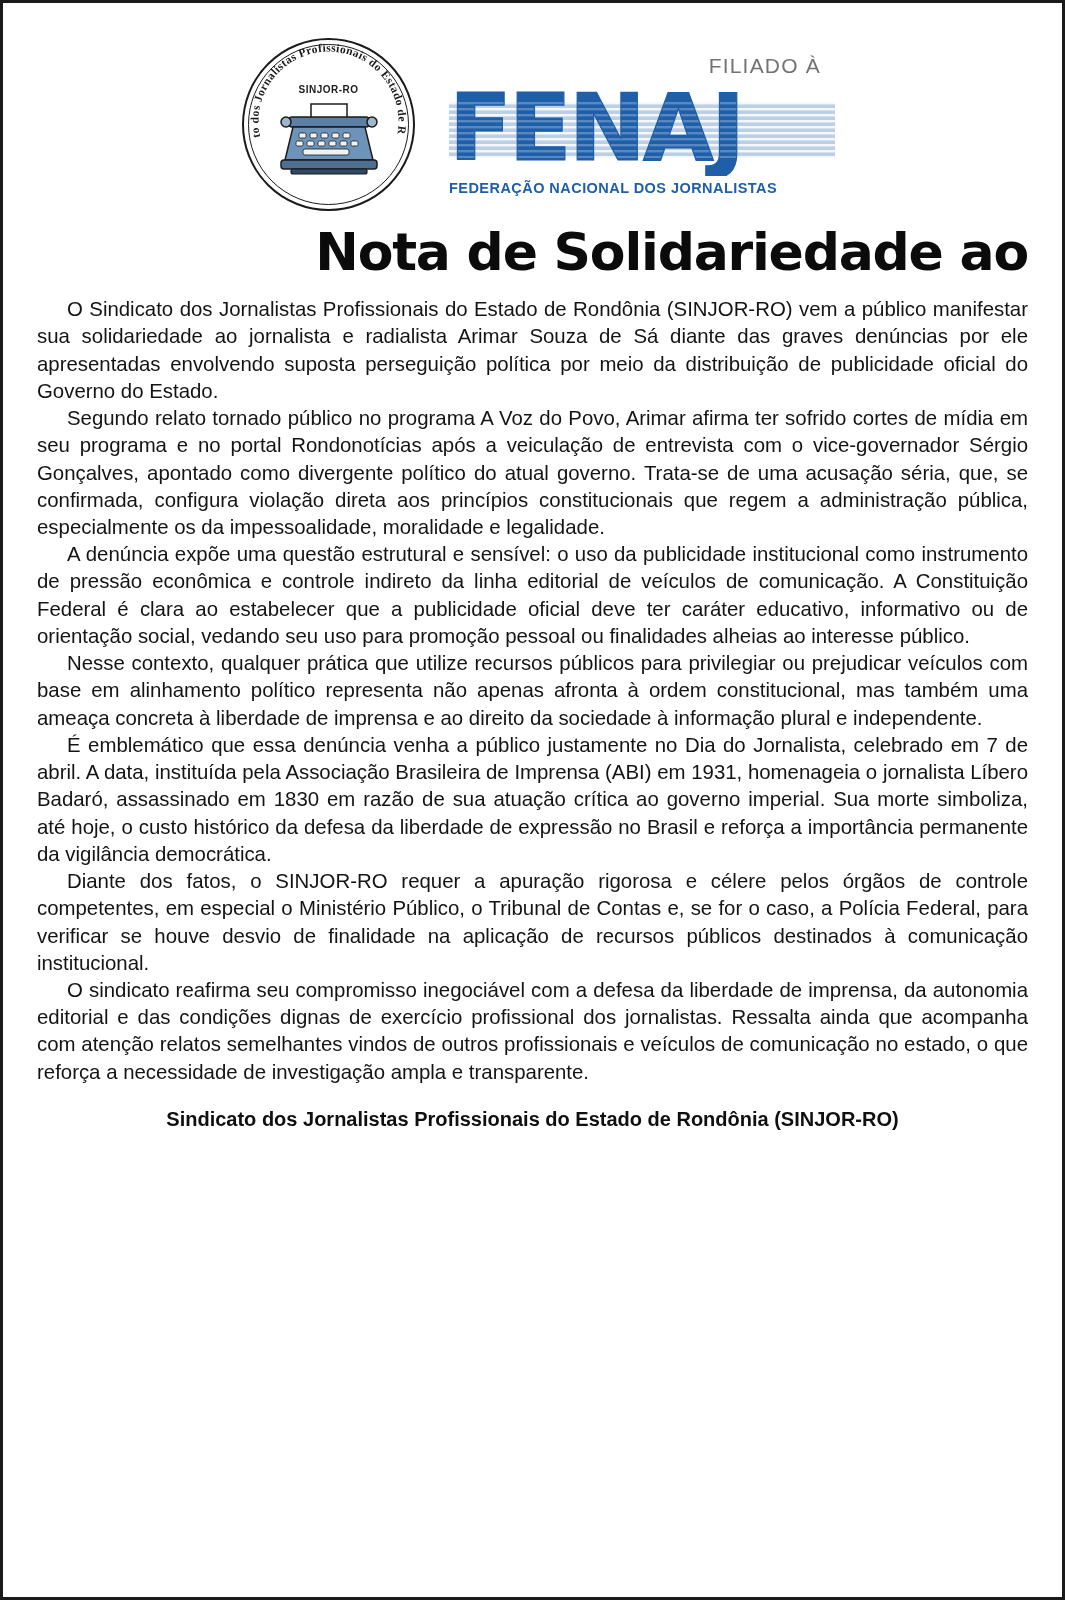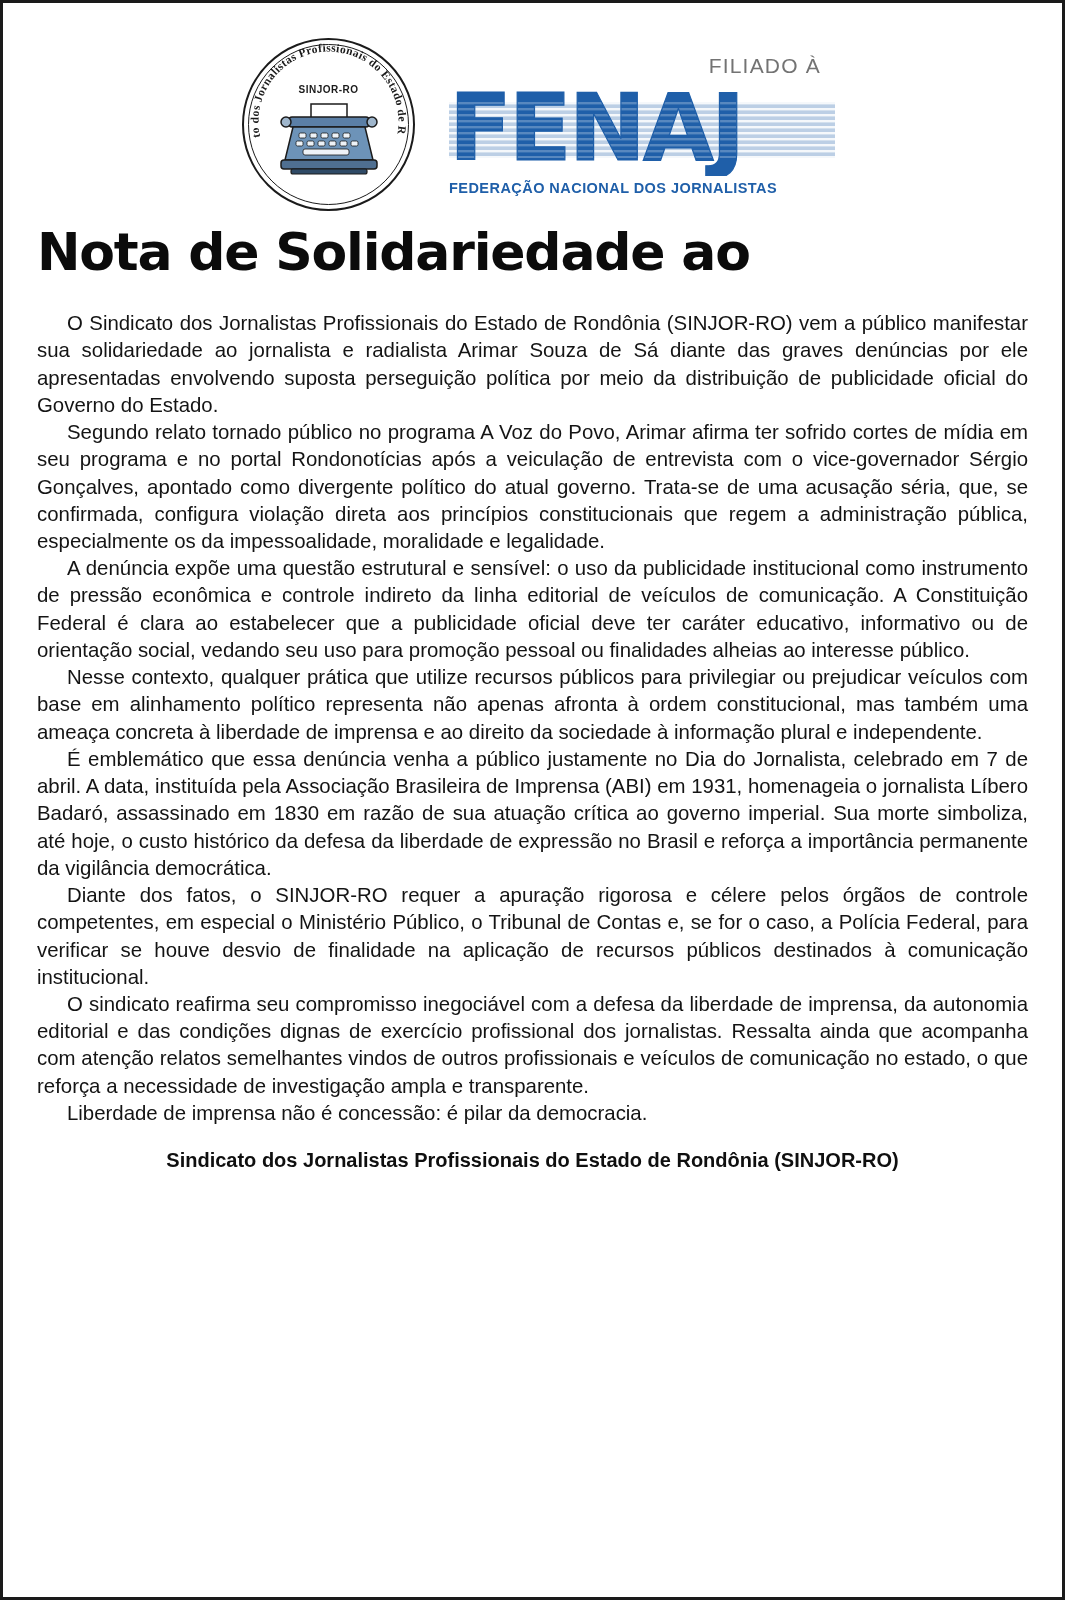--- a/index.html
+++ b/index.html
@@ -108,35 +108,35 @@
     font-size: 14.5px;
     font-weight: 700;
     letter-spacing: 0.45px;
     color: #1f5fa9;
     white-space: nowrap;
   }
 
   
   .title {
     margin: 6px 0 0 0;
-    text-align: left;
+    text-align: right;
     font-family: "DejaVu Sans", sans-serif;
     font-weight: 700;
     font-size: 52px;
     line-height: 1.06;
     letter-spacing: -1.2px;
     color: #0b0b0b;
   }
   .title .line {
     display: block;
   }
 
   
   .article {
-    margin-top: 30px;
+    margin-top: 16px;
   }
   .article p {
     margin: 0;
     text-align: justify;
     text-justify: inter-word;
     text-indent: 30px;
     font-size: 20.4px;
     line-height: 1.335;
     color: #141414;
     hyphens: auto;
@@ -222,18 +222,17 @@
   </h1>
 
   <div class="article">
     <p>O Sindicato dos Jornalistas Profissionais do Estado de Rondônia (SINJOR-RO) vem a público manifestar sua solidariedade ao jornalista e radialista Arimar Souza de Sá diante das graves denúncias por ele apresentadas envolvendo suposta perseguição política por meio da distribuição de publicidade oficial do Governo do Estado.</p>
     <p>Segundo relato tornado público no programa A Voz do Povo, Arimar afirma ter sofrido cortes de mídia em seu programa e no portal Rondonotícias após a veiculação de entrevista com o vice-governador Sérgio Gonçalves, apontado como divergente político do atual governo. Trata-se de uma acusação séria, que, se confirmada, configura violação direta aos princípios constitucionais que regem a administração pública, especialmente os da impessoalidade, moralidade e legalidade.</p>
     <p>A denúncia expõe uma questão estrutural e sensível: o uso da publicidade institucional como instrumento de pressão econômica e controle indireto da linha editorial de veículos de comunicação. A Constituição Federal é clara ao estabelecer que a publicidade oficial deve ter caráter educativo, informativo ou de orientação social, vedando seu uso para promoção pessoal ou finalidades alheias ao interesse público.</p>
     <p>Nesse contexto, qualquer prática que utilize recursos públicos para privilegiar ou prejudicar veículos com base em alinhamento político representa não apenas afronta à ordem constitucional, mas também uma ameaça concreta à liberdade de imprensa e ao direito da sociedade à informação plural e independente.</p>
     <p>É emblemático que essa denúncia venha a público justamente no Dia do Jornalista, celebrado em 7 de abril. A data, instituída pela Associação Brasileira de Imprensa (ABI) em 1931, homenageia o jornalista Líbero Badaró, assassinado em 1830 em razão de sua atuação crítica ao governo imperial. Sua morte simboliza, até hoje, o custo histórico da defesa da liberdade de expressão no Brasil e reforça a importância permanente da vigilância democrática.</p>
     <p>Diante dos fatos, o SINJOR-RO requer a apuração rigorosa e célere pelos órgãos de controle competentes, em especial o Ministério Público, o Tribunal de Contas e, se for o caso, a Polícia Federal, para verificar se houve desvio de finalidade na aplicação de recursos públicos destinados à comunicação institucional.</p>
     <p>O sindicato reafirma seu compromisso inegociável com a defesa da liberdade de imprensa, da autonomia editorial e das condições dignas de exercício profissional dos jornalistas. Ressalta ainda que acompanha com atenção relatos semelhantes vindos de outros profissionais e veículos de comunicação no estado, o que reforça a necessidade de investigação ampla e transparente.</p>
-    <p>Liberdade de imprensa não é concessão: é pilar da democracia.</p>
   </div>
 
   <div class="signature">Sindicato dos Jornalistas Profissionais do Estado de Rondônia (SINJOR-RO)</div>
 
 </div>
 
 </body></html>

